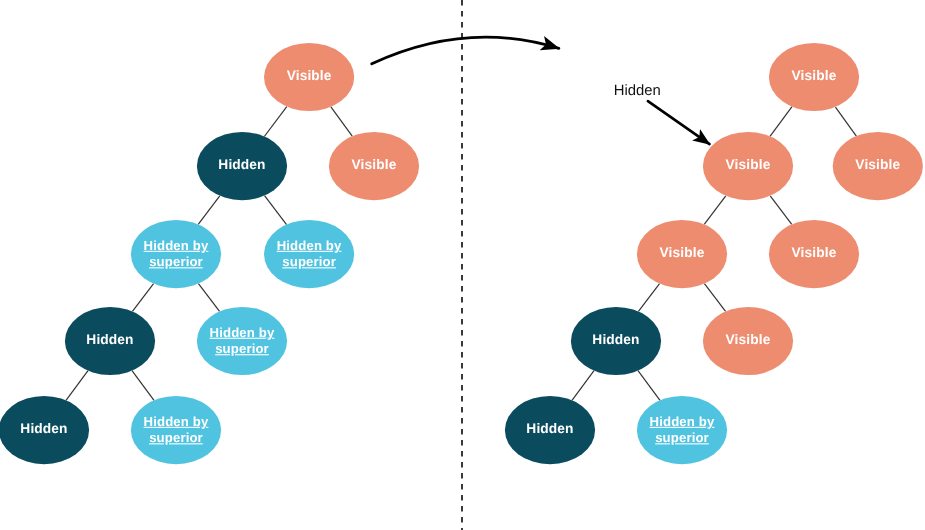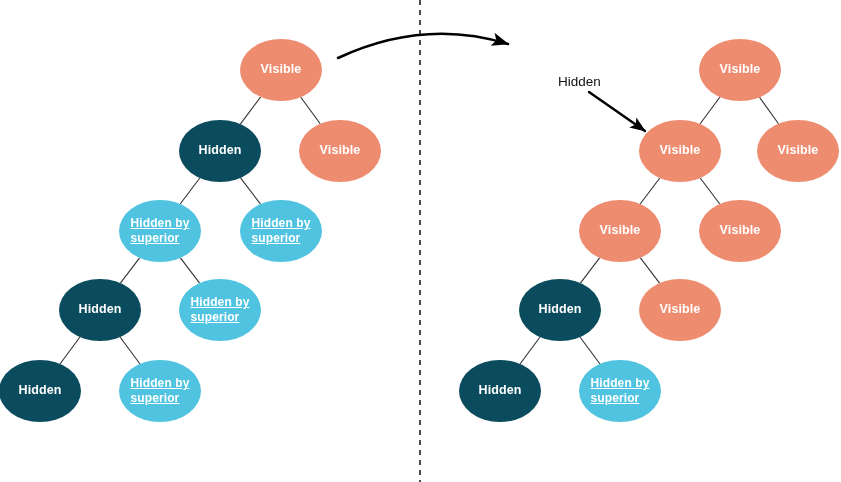--- a/index.html
+++ b/index.html
@@ -31,20 +31,21 @@
     left: 0;
     top: 0;
     width: 841px;
     height: 482px;
   }
   .node {
     position: absolute;
     display: flex;
     align-items: center;
     justify-content: center;
+    text-align: center;
     border-radius: 50%;
     color: #ffffff;
     font-weight: bold;
     font-size: 12.5px;
     line-height: 1.22;
     letter-spacing: 0.1px;
     box-sizing: border-box;
     padding: 2px 4px;
     white-space: pre-line;
     user-select: none;

